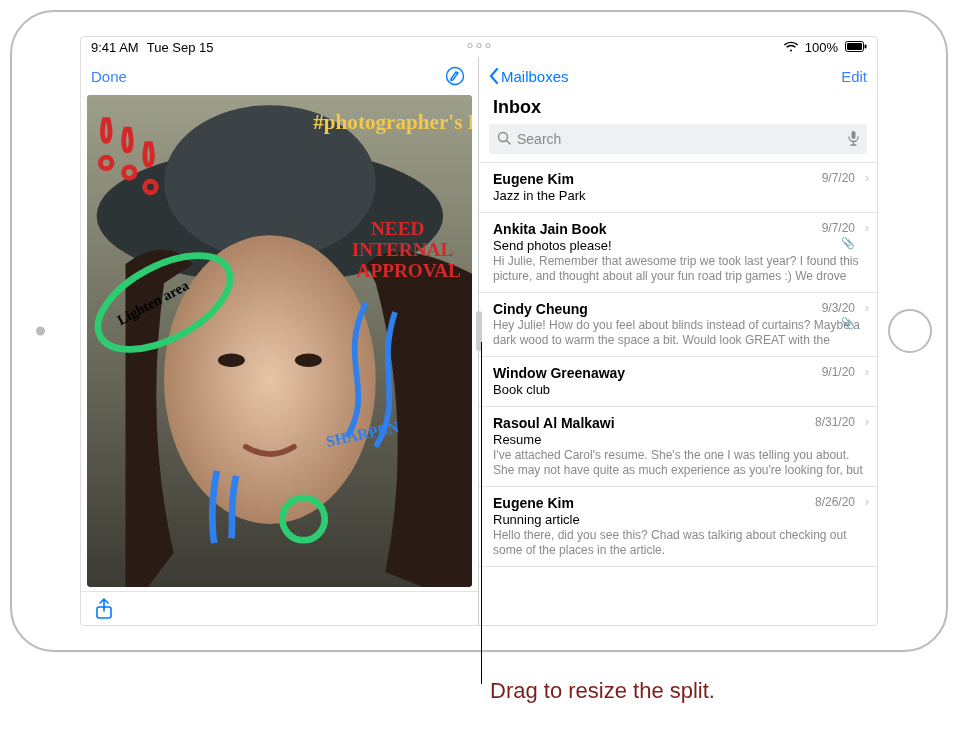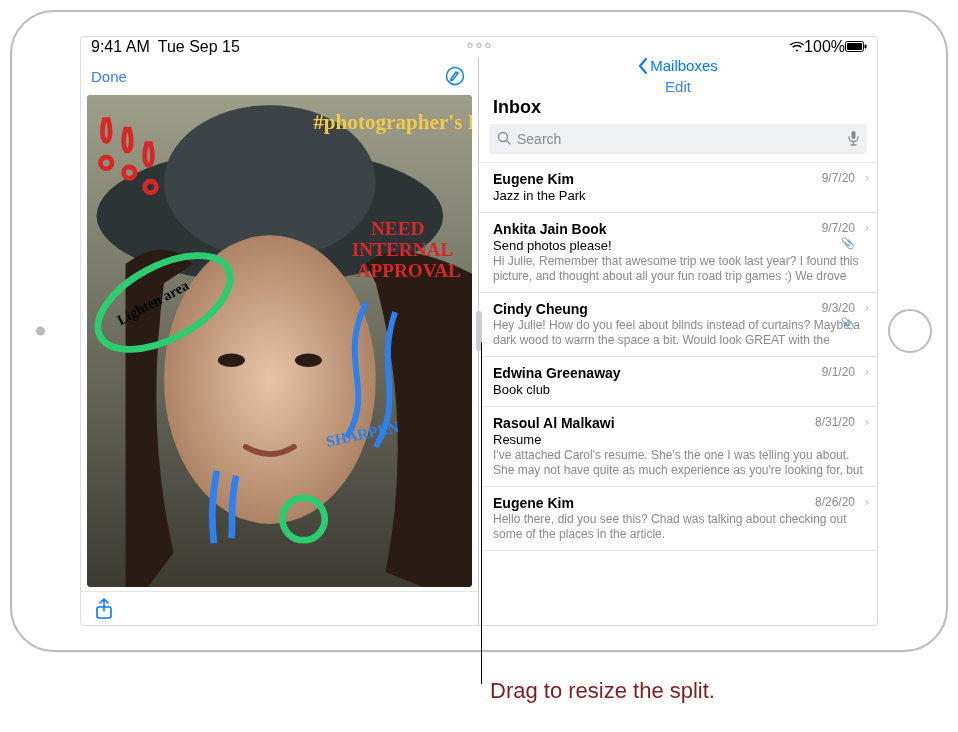--- a/index.html
+++ b/index.html
@@ -1,38 +1,38 @@
 <!DOCTYPE html>
 <html><head>
 <meta charset="utf-8">
 <style>
   * { box-sizing: border-box; margin: 0; padding: 0; }
   html, body { width: 958px; height: 732px; font-family: -apple-system, "Helvetica Neue", Arial, sans-serif; background:#fff; position:relative; }
   .ipad-frame { position:absolute; left:10px; top:10px; width:938px; height:642px; border:2px solid #bbb; border-radius:44px; background:#fff; box-shadow:0 1px 2px rgba(0,0,0,.05); }
   .home-button { position:absolute; right:-1px; top:50%; transform:translateY(-50%); width:44px; height:44px; border:2px solid #bbb; border-radius:50%; right:14px; }
   .camera-dot { position:absolute; left:24px; top:50%; transform:translateY(-50%); width:9px; height:9px; border-radius:50%; background:#bbb; }
   .screen { position:absolute; left:68px; top:24px; right:68px; bottom:24px; border:1px solid #ddd; border-radius:4px; overflow:hidden; background:#fff; display:flex; flex-direction:column; }
-  .status-bar { height:20px; font-size:16px; display:flex; align-items:center; padding:0 10px; color:#000; }
+  .status-bar { height:20px; font-size:13px; display:flex; align-items:center; padding:0 10px; color:#000; }
   .status-left { flex:0 0 auto; display:flex; gap:8px; }
-  .status-right { margin-left:auto; display:flex; gap:0; align-items:center;justify-content:center; }
+  .status-right { margin-left:auto; display:flex; gap:7px; align-items:center;justify-content:center; }
   .multitask-pill { position:absolute; left:50%; top:6px; transform:translateX(-50%); display:flex; gap:4px; }
   .mp-dot { width:5px; height:5px; border:1px solid #aaa; border-radius:2px; }
   .split { flex:1; display:flex; min-height:0; }
   .pane-left { flex:0 0 50%; display:flex; flex-direction:column; border-right:1px solid #ccc; position:relative; }
   .pane-right { flex:1; display:flex; flex-direction:column; min-width:0; }
   .split-handle { position:absolute; left:50%; top:50%; transform:translate(-50%,-50%); width:6px; height:40px; background:#ccc; border-radius:3px; }
   
   .nav-bar { height:38px; display:flex; align-items:center; padding:0 10px; font-size:15px; }
   .nav-link { color:#3b82f6; }
   .nav-spacer { flex:1; }
   .icon-btn { width:26px; height:26px; display:flex; align-items:center; justify-content:center; color:#007aff; }
   .photo-area { flex:1; margin:0 6px 4px 6px; position:relative; border-radius:4px; overflow:hidden; background:#666; }
   .toolbar { height:34px; display:flex; align-items:center; padding:0 10px; border-top:1px solid #e3e3e3; }
   
-  .right-nav { height:38px; display:flex; align-items:center; padding:0 10px; font-size:15px;flex-direction:column; }
+  .right-nav { height:38px; display:flex; align-items:center; padding:0 10px; font-size:15px; }
   .back-group { display:flex; align-items:center; color:#007aff; gap:2px; }
   .inbox-title { font-size:18px; font-weight:700; padding:2px 14px 6px; color:#000; }
   .search-wrap { padding:0 10px 8px; }
   .search-field { height:30px; background:#eef0f1; border-radius:4px; display:flex; align-items:center; padding:0 8px; color:#8a8a8e; font-size:14px; gap:6px; }
   .search-field .mic { margin-left:auto; }
   .mail-list { flex:1; overflow:hidden; }
   .mail-row { padding:8px 12px 8px 14px; border-top:1px solid #e3e3e3; font-size:13px; position:relative; }
   .mail-row .sender { font-weight:600; font-size:14px; color:#000; }
   .mail-row .date { position:absolute; right:22px; top:8px; color:#8a8a8e; font-size:12px; }
   .mail-row .chev { position:absolute; right:8px; top:8px; color:#c5c5c8; font-size:12px; }
@@ -203,37 +203,38 @@
               <div class="preview">Hi Julie, Remember that awesome trip we took last year? I found this picture, and thought about all your fun road trip games :) We drove righ…</div>
             </div>
             <div class="mail-row">
               <div class="sender">Cindy Cheung</div>
               <div class="date">9/3/20</div>
               <div class="chev">›</div>
               <div class="attach">📎</div>
               <div class="preview">Hey Julie! How do you feel about blinds instead of curtains? Maybe a dark wood to warm the space a bit. Would look GREAT with the furniture!</div>
             </div>
             <div class="mail-row">
-              <div class="sender">Edwina Greenaway</div>
+              <div class="sender">Window Greenaway</div>
               <div class="date">9/1/20</div>
               <div class="chev">›</div>
               <div class="subject">Book club</div>
               <div class="preview"></div>
             </div>
             <div class="mail-row">
               <div class="sender">Rasoul Al Malkawi</div>
               <div class="date">8/31/20</div>
               <div class="chev">›</div>
               <div class="subject">Resume</div>
               <div class="preview">I've attached Carol's resume. She's the one I was telling you about. She may not have quite as much experience as you're looking for, but I thin…</div>
             </div>
             <div class="mail-row">
               <div class="sender">Eugene Kim</div>
               <div class="date">8/26/20</div>
               <div class="chev">›</div>
+              <div class="subject">Running article</div>
               <div class="preview">Hello there, did you see this? Chad was talking about checking out some of the places in the article.</div>
             </div>
             <div class="mail-row">
               <div class="subject"></div>
               <div class="preview"></div>
             </div>
           </div>
       </div>
     </div>
   </div>

